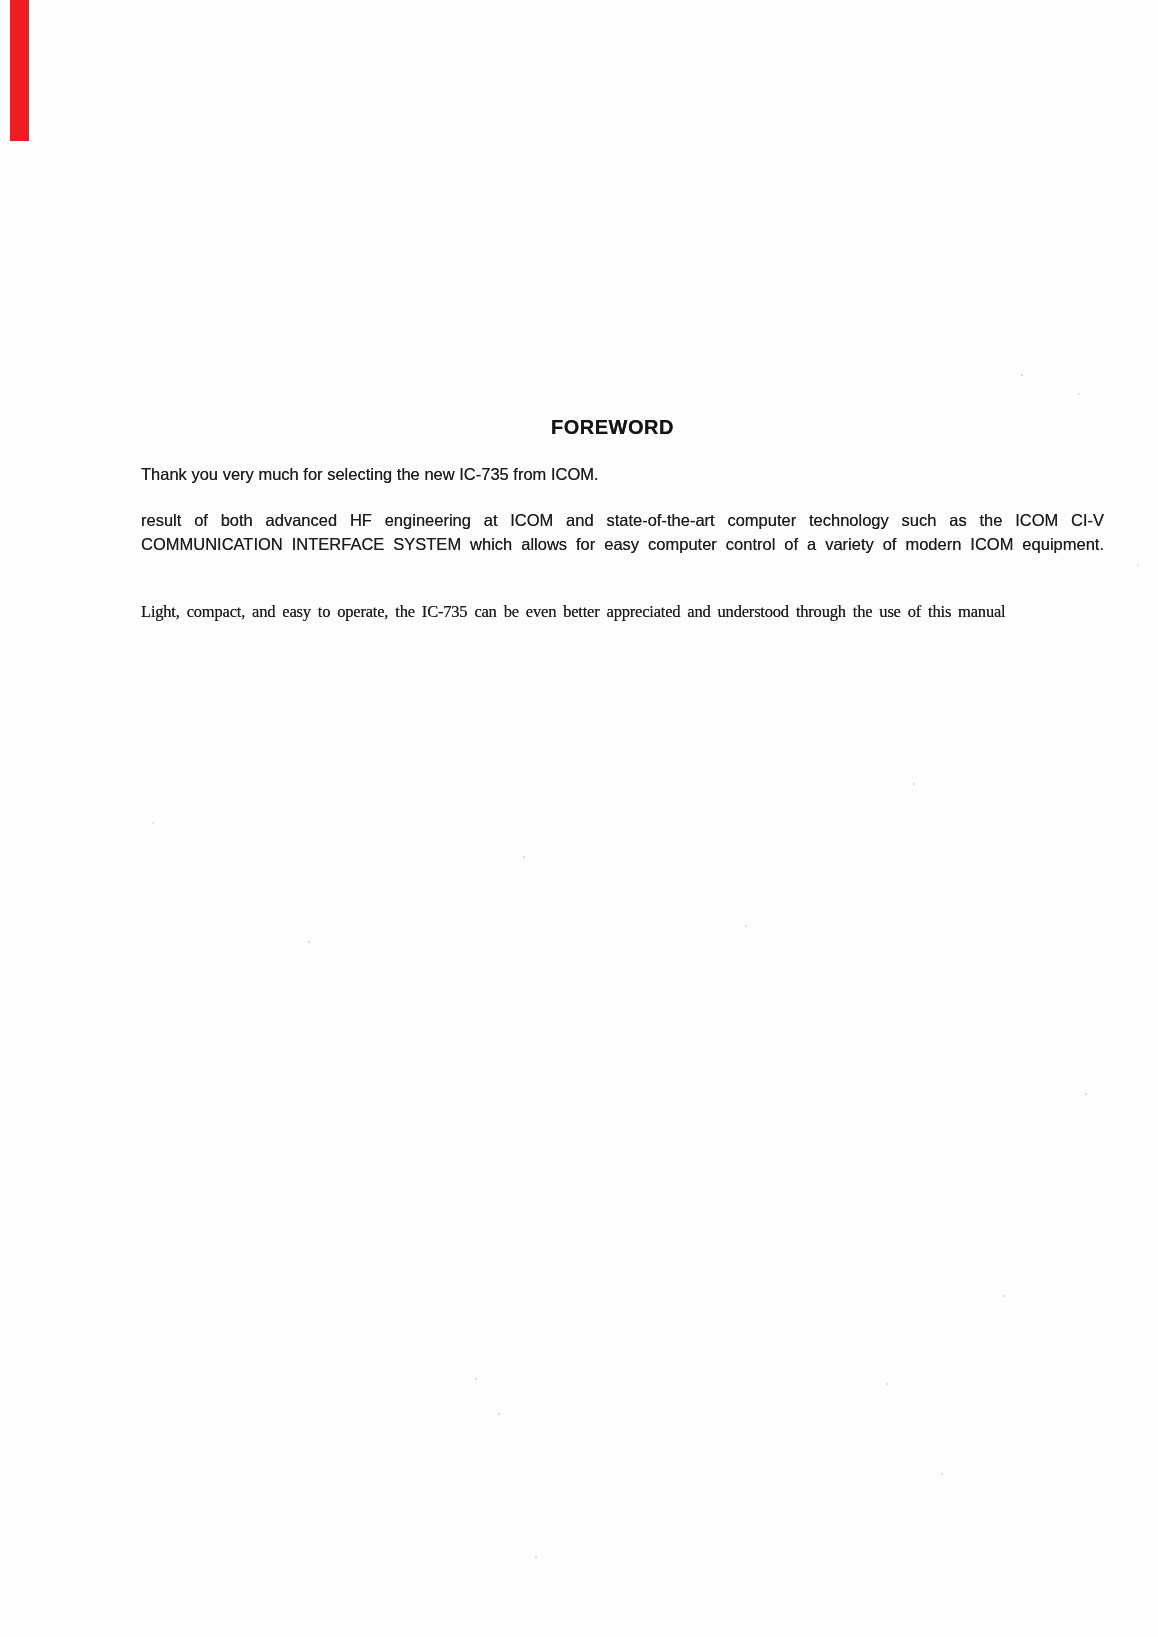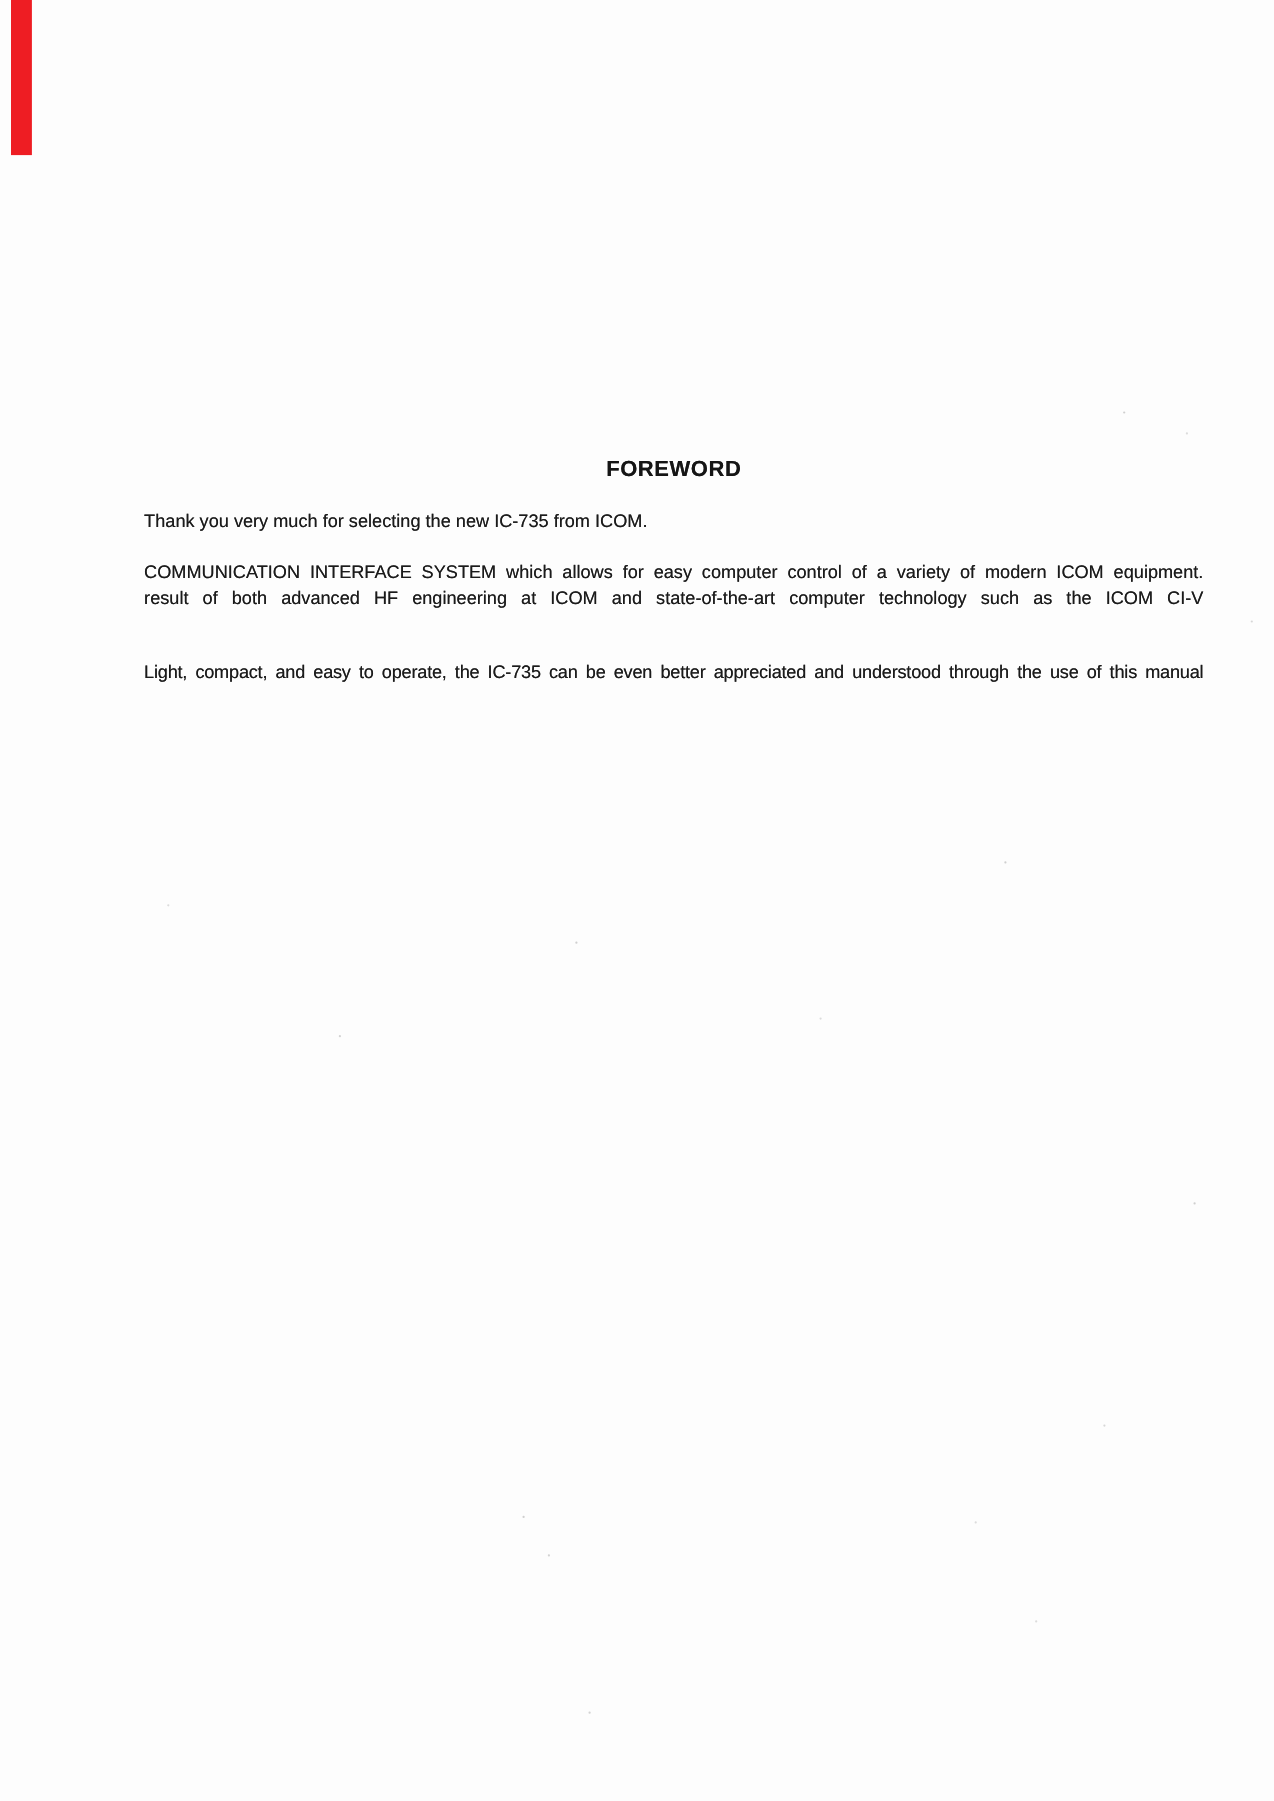--- a/index.html
+++ b/index.html
@@ -33,35 +33,35 @@
     text-align: center;
     font-size: 20px;
     line-height: 24px;
     font-weight: 700;
     letter-spacing: 0.5px;
     color: #151515;
     text-shadow: 0 0 0.5px rgba(0,0,0,0.75);
   }
   .para {
     position: absolute;
-    left: 131px;
+    left: 141px;
     width: 963px;
     margin: 0;
   }
   .line {
     display: block;
     white-space: nowrap;
     font-size: 16.5px;
     line-height: 23.5px;
     text-shadow: 0 0 0.45px rgba(0,0,0,0.7);
   }
   .p1 { top: 463px; }
   .p2 { top: 509px; }
   .p3 { top: 600px; }
-  .p3 .line { letter-spacing: -0.2px; }
+  .p3 .line { letter-spacing: -0.2px; font-family: Liberation Serif, serif; }
   .speck {
     position: absolute;
     width: 2px;
     height: 2px;
     border-radius: 50%;
     background: #a9a9a9;
     opacity: 0.55;
   }
 </style>
 </head>
@@ -71,22 +71,22 @@
 
   <div class="red-mark" style="background: rgb(238, 29, 35);"></div>
 
   <h1 class="heading">FOREWORD</h1>
 
   <div class="para p1">
     <span class="line">Thank you very much for selecting the new IC-735 from ICOM.</span>
   </div>
 
   <div class="para p2">
+    <span class="line fit" style="word-spacing: 8.19824px;">result of both advanced HF engineering at ICOM and state-of-the-art computer technology such as the ICOM CI-V</span>
     <span class="line fit" style="word-spacing: 4.375px;">COMMUNICATION INTERFACE SYSTEM which allows for easy computer control of a variety of modern ICOM equipment.</span>
-    <span class="line fit" style="word-spacing: 8.19824px;">result of both advanced HF engineering at ICOM and state-of-the-art computer technology such as the ICOM CI-V</span>
   </div>
 
   <div class="para p3">
     <span class="line fit" style="word-spacing: 3.06719px;">Light, compact, and easy to operate, the IC-735 can be even better appreciated and understood through the use of this manual</span>
   </div>
 
   <div class="speck" style="left:1021px; top:374px;"></div>
   <div class="speck" style="left:1078px; top:393px; opacity:0.4;"></div>
   <div class="speck" style="left:1137px; top:564px; opacity:0.45;"></div>
   <div class="speck" style="left:913px; top:783px;"></div>

